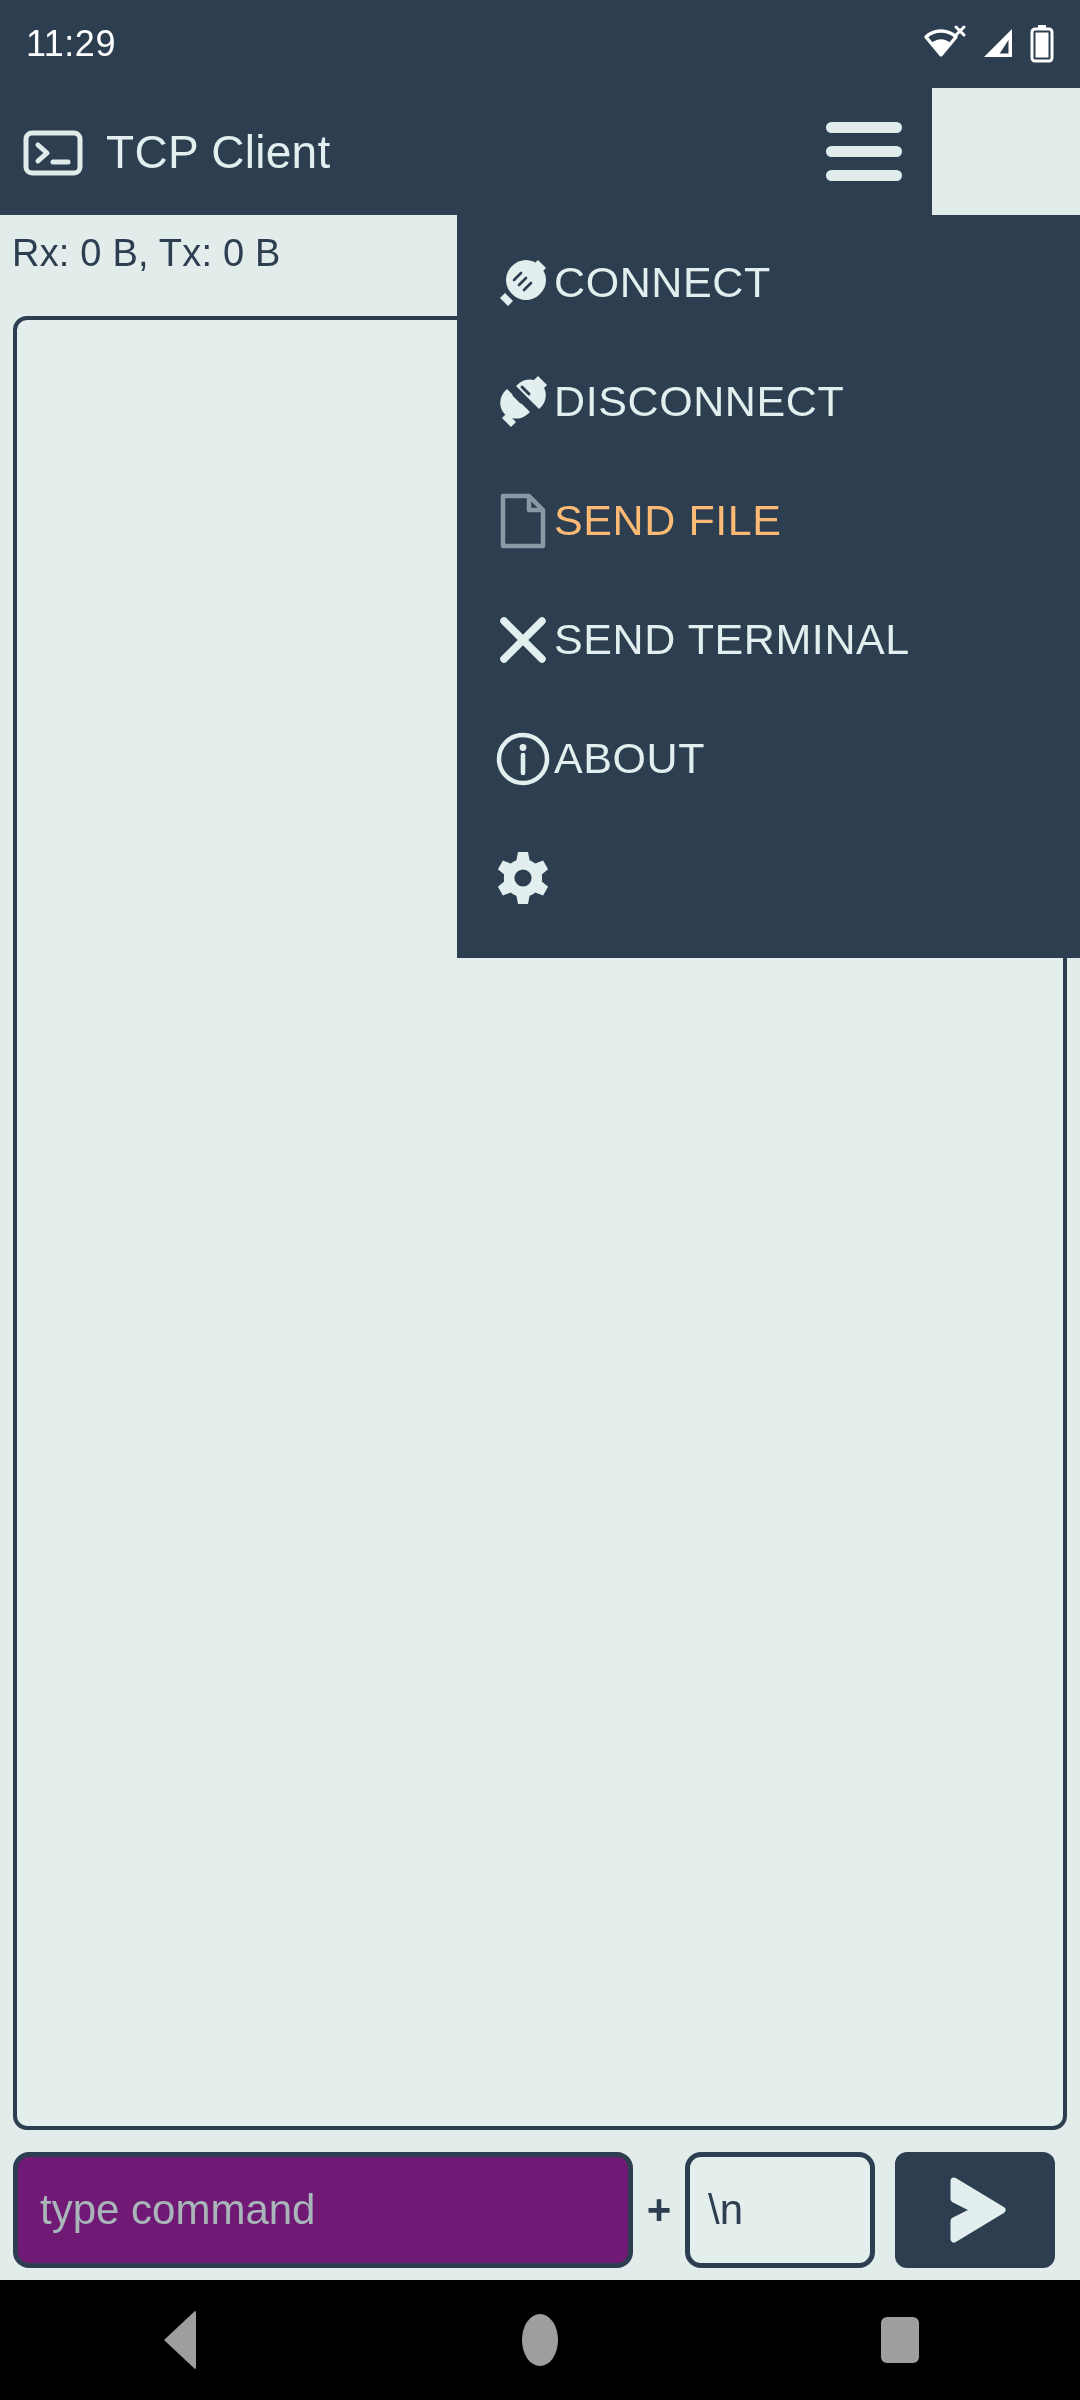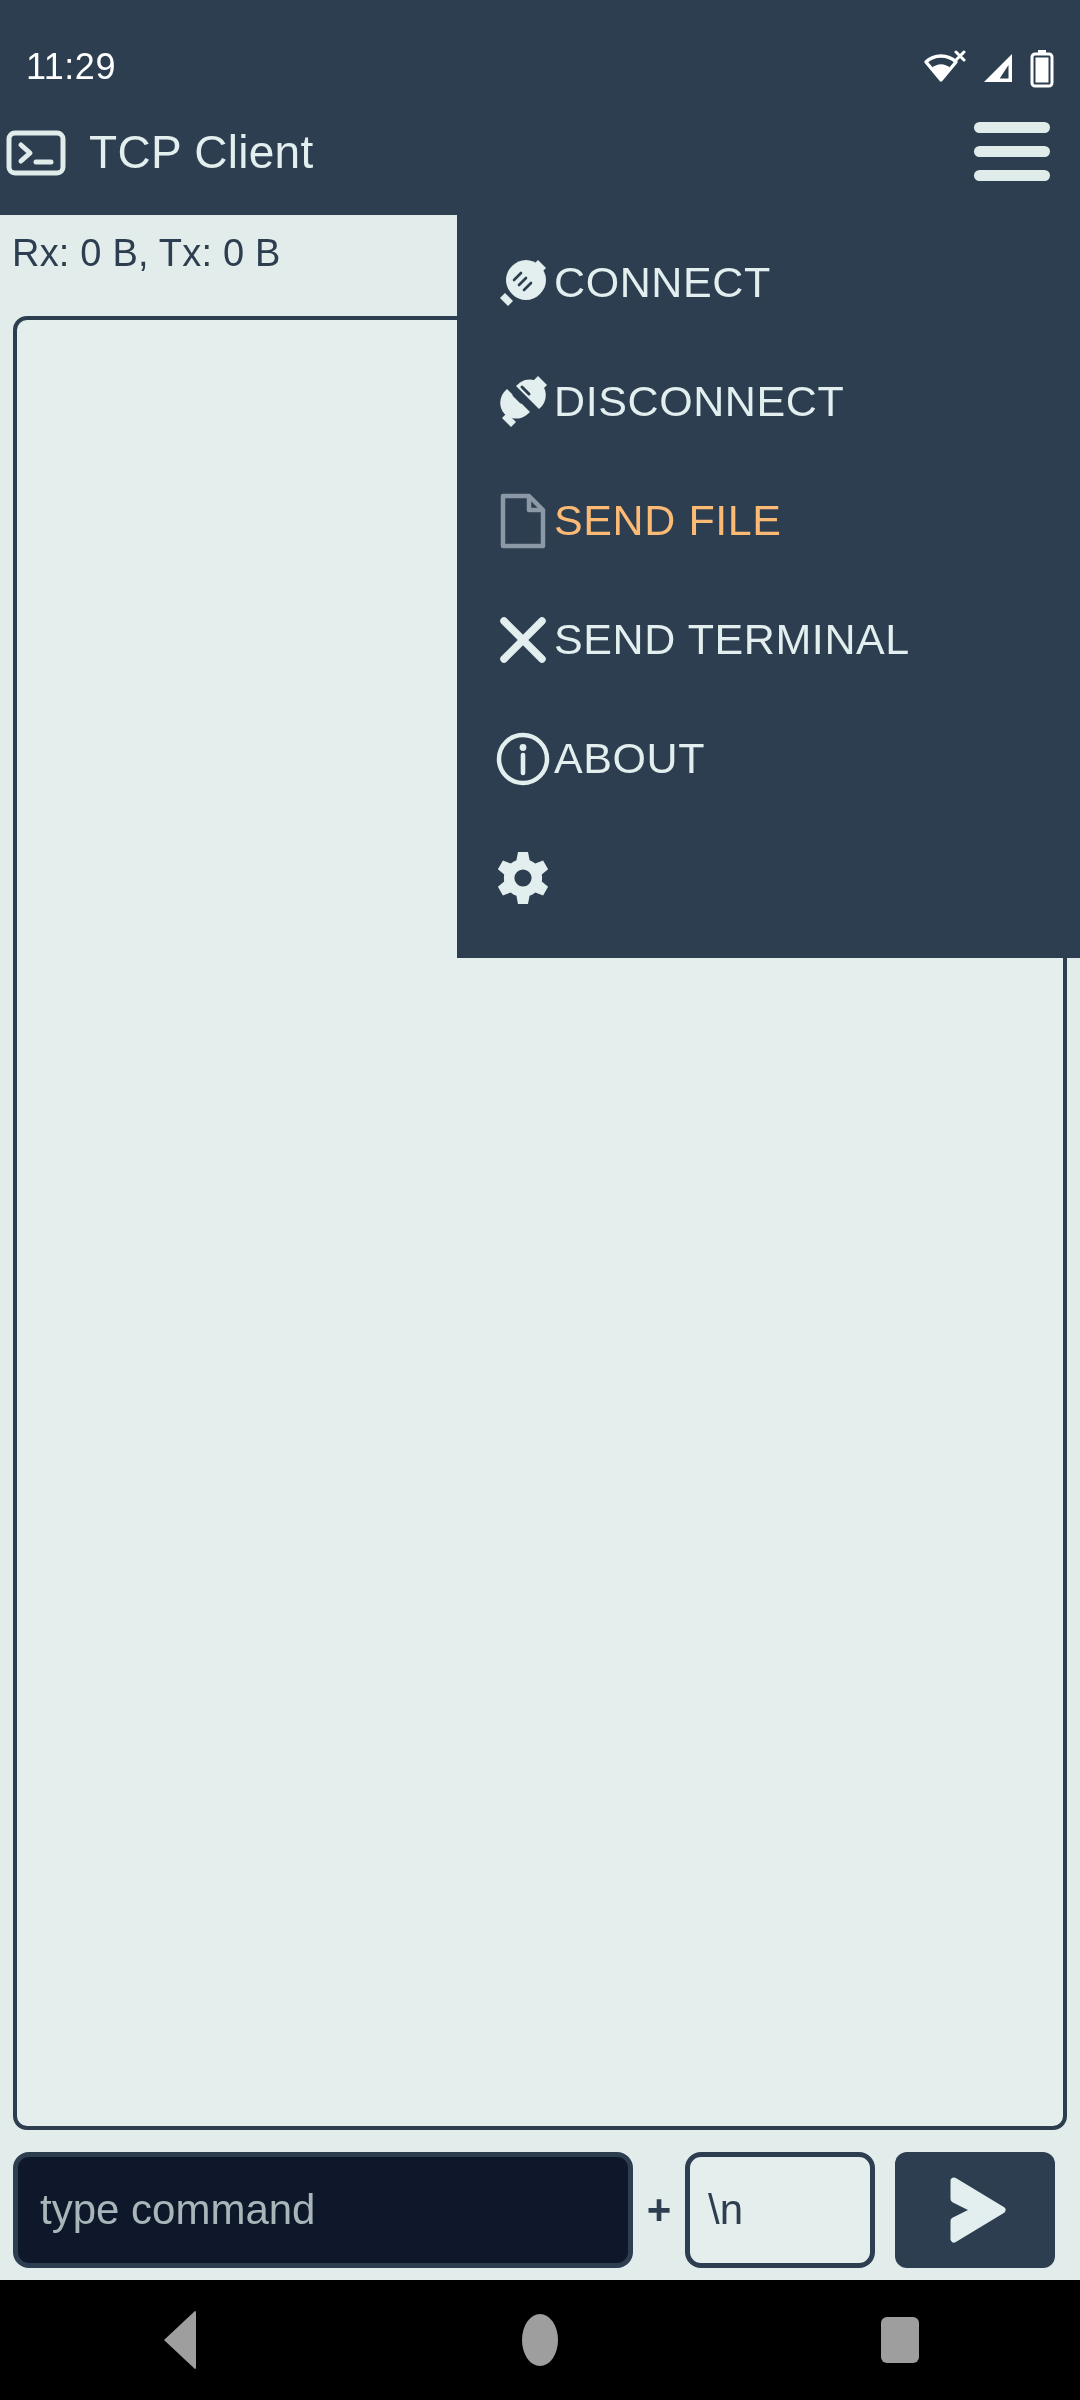--- a/index.html
+++ b/index.html
@@ -10,32 +10,32 @@
   }
   #screen {
     position:relative; width:1080px; height:2400px;
     background:#e2edeb;
   }
 
   
   #status-bar {
     position:absolute; left:0; top:0; width:1080px; height:88px;
     background:#2c3e50; color:#ffffff;
-    display:flex; align-items:flex-end; justify-content:space-between;
+    display:flex; align-items:center; justify-content:space-between;
     padding:0 26px 0 26px;
   }
   #clock { font-size:36px; letter-spacing:0.5px; color:#ffffff; }
   #status-icons { display:flex; align-items:center; gap:14px; }
   #status-icons svg { display:block; }
 
   
   #app-bar {
-    position:absolute; left:0; top:88px; width:1080px; height:127px;
+    position:absolute; left:0; top:88px; width:932px; height:127px;
     background:#2c3e50;
-    display:flex; align-items:center; padding:0 30px 0 5px;
+    display:flex; align-items:center; padding:0 30px 0 22px;
   }
   #app-icon { width:62px; height:62px; flex:0 0 auto; }
   #app-title {
     font-size:46px; color:#e2efee; margin-left:22px;
     letter-spacing:0.3px; font-weight:400;
   }
   #menu-button {
     margin-left:auto; width:76px; height:66px;
     display:flex; flex-direction:column; justify-content:center; gap:13px;
   }
@@ -62,21 +62,21 @@
 
   
   #input-row {
     position:absolute; left:0; top:1930px;
     width:1080px; height:130px;
     display:flex; align-items:center;
   }
   #command-input {
     margin-left:13px; width:620px; height:116px;
     border:5px solid #2c3e50; border-radius:16px;
-    background:#0f172a; display:flex; align-items:center;
+    background:#701a75; display:flex; align-items:center;
     padding:0 22px;
   }
   #command-input .ph { font-size:42px; color:#a8b5b9; }
   #plus-sign {
     width:52px; text-align:center; font-size:42px; color:#2c3e50;
     font-weight:600;
   }
   #terminator-input {
     width:190px; height:116px;
     border:5px solid #2c3e50; border-radius:16px;

